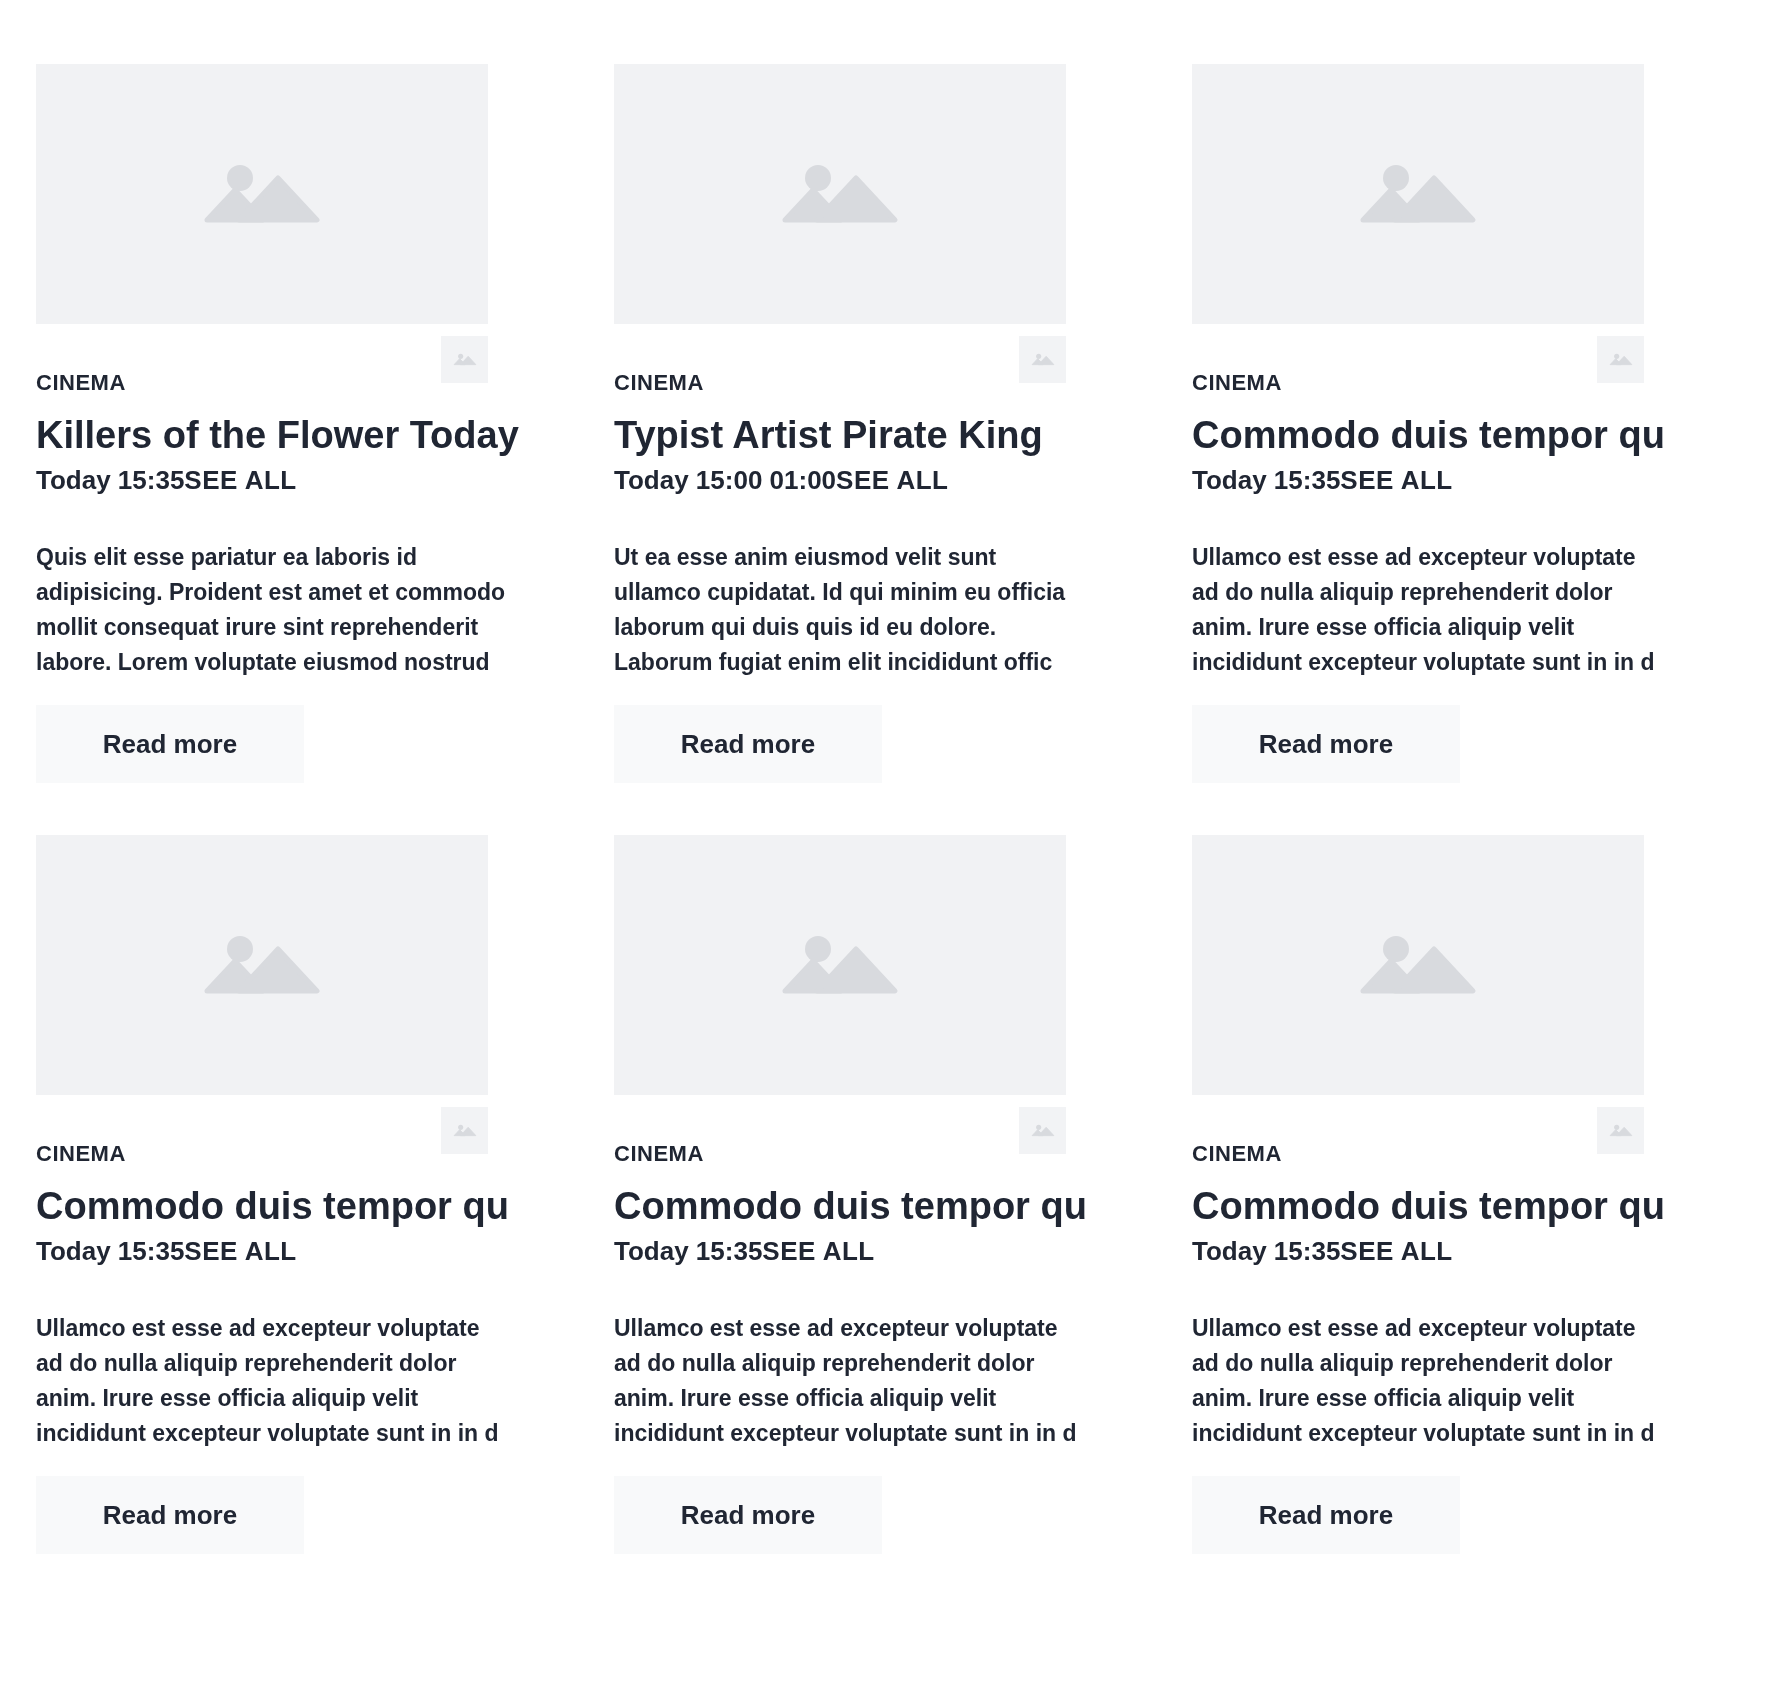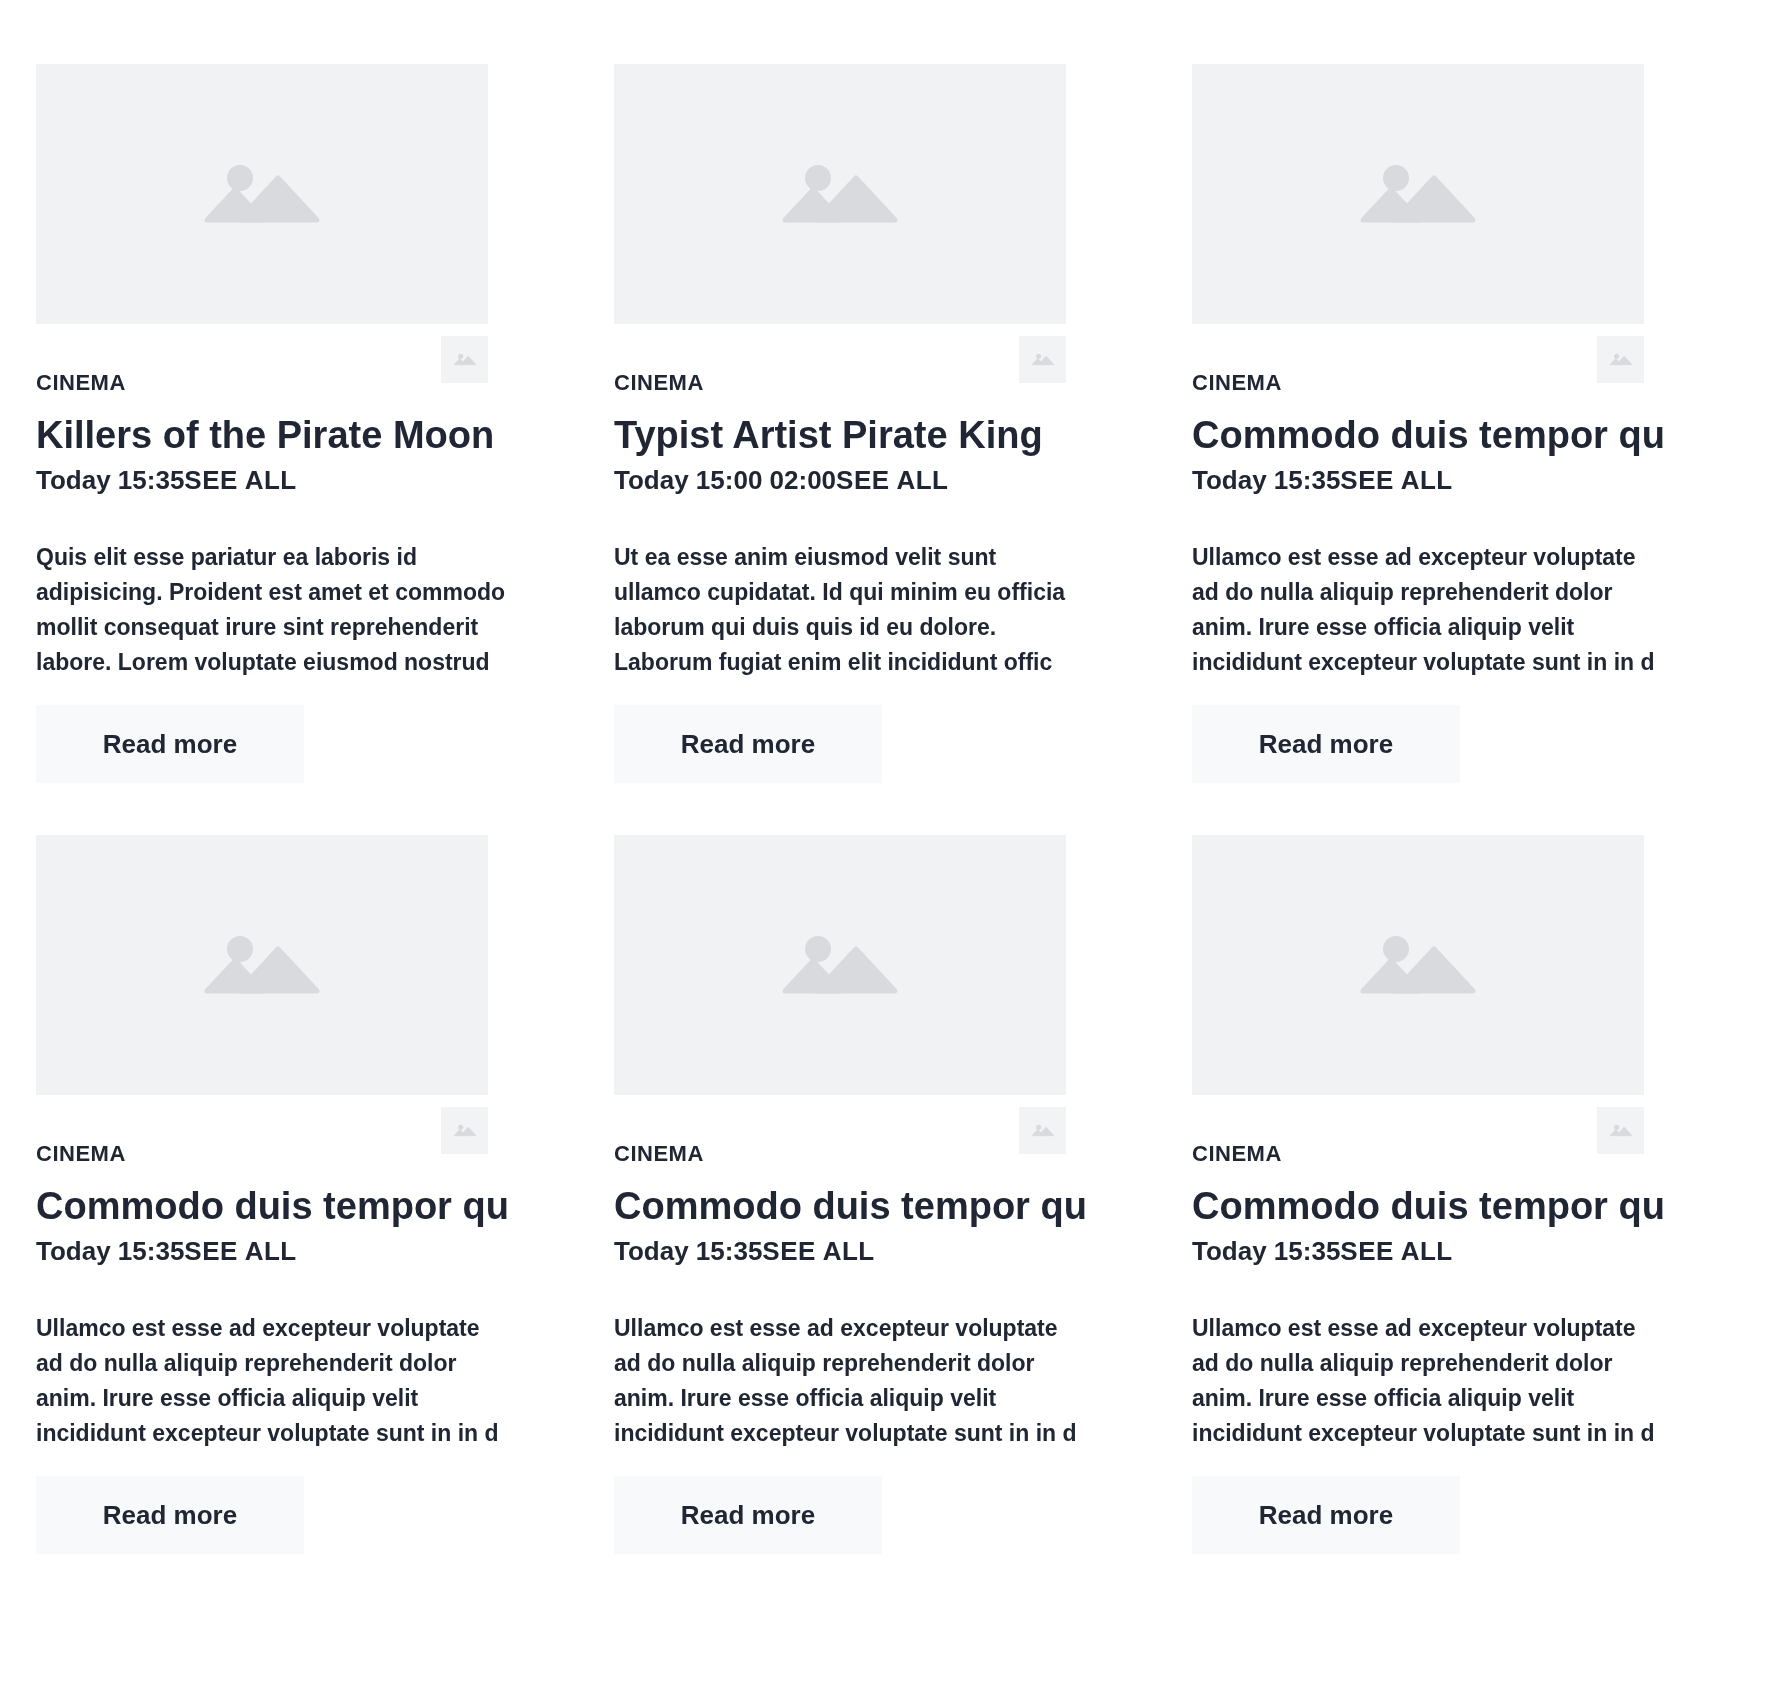--- a/index.html
+++ b/index.html
@@ -98,21 +98,21 @@
             <use href="#mountain-icon"></use>
           </svg>
       </figure>
       <div class="badge">
         <svg viewBox="0 0 122 62">
             <use href="#mountain-icon"></use>
           </svg>
       </div>
     </div>
     <div class="category">CINEMA</div>
-    <h2 class="title">Killers of the Pirate Moon</h2>
+    <h2 class="title">Killers of the Flower Today</h2>
     <div class="time-row">
       <span>Today 15:35</span>
       <a class="see-all">SEE ALL</a>
     </div>
     <p class="desc">Quis elit esse pariatur ea laboris id adipisicing. Proident est amet et commodo mollit consequat irure sint reprehenderit labore. Lorem voluptate eiusmod nostrud</p>
     <button class="read-more">Read more</button>
   </article>
 
   <article class="card">
     <div class="media-wrap">
@@ -123,21 +123,21 @@
       </figure>
       <div class="badge">
         <svg viewBox="0 0 122 62">
             <use href="#mountain-icon"></use>
           </svg>
       </div>
     </div>
     <div class="category">CINEMA</div>
     <h2 class="title">Typist Artist Pirate King</h2>
     <div class="time-row">
-      <span>Today 15:00 02:00</span>
+      <span>Today 15:00 01:00</span>
       <a class="see-all">SEE ALL</a>
     </div>
     <p class="desc">Ut ea esse anim eiusmod velit sunt ullamco cupidatat. Id qui minim eu officia laborum qui duis quis id eu dolore. Laborum fugiat enim elit incididunt offic</p>
     <button class="read-more">Read more</button>
   </article>
 
   <article class="card">
     <div class="media-wrap">
       <figure class="media">
         <svg viewBox="0 0 122 62">

